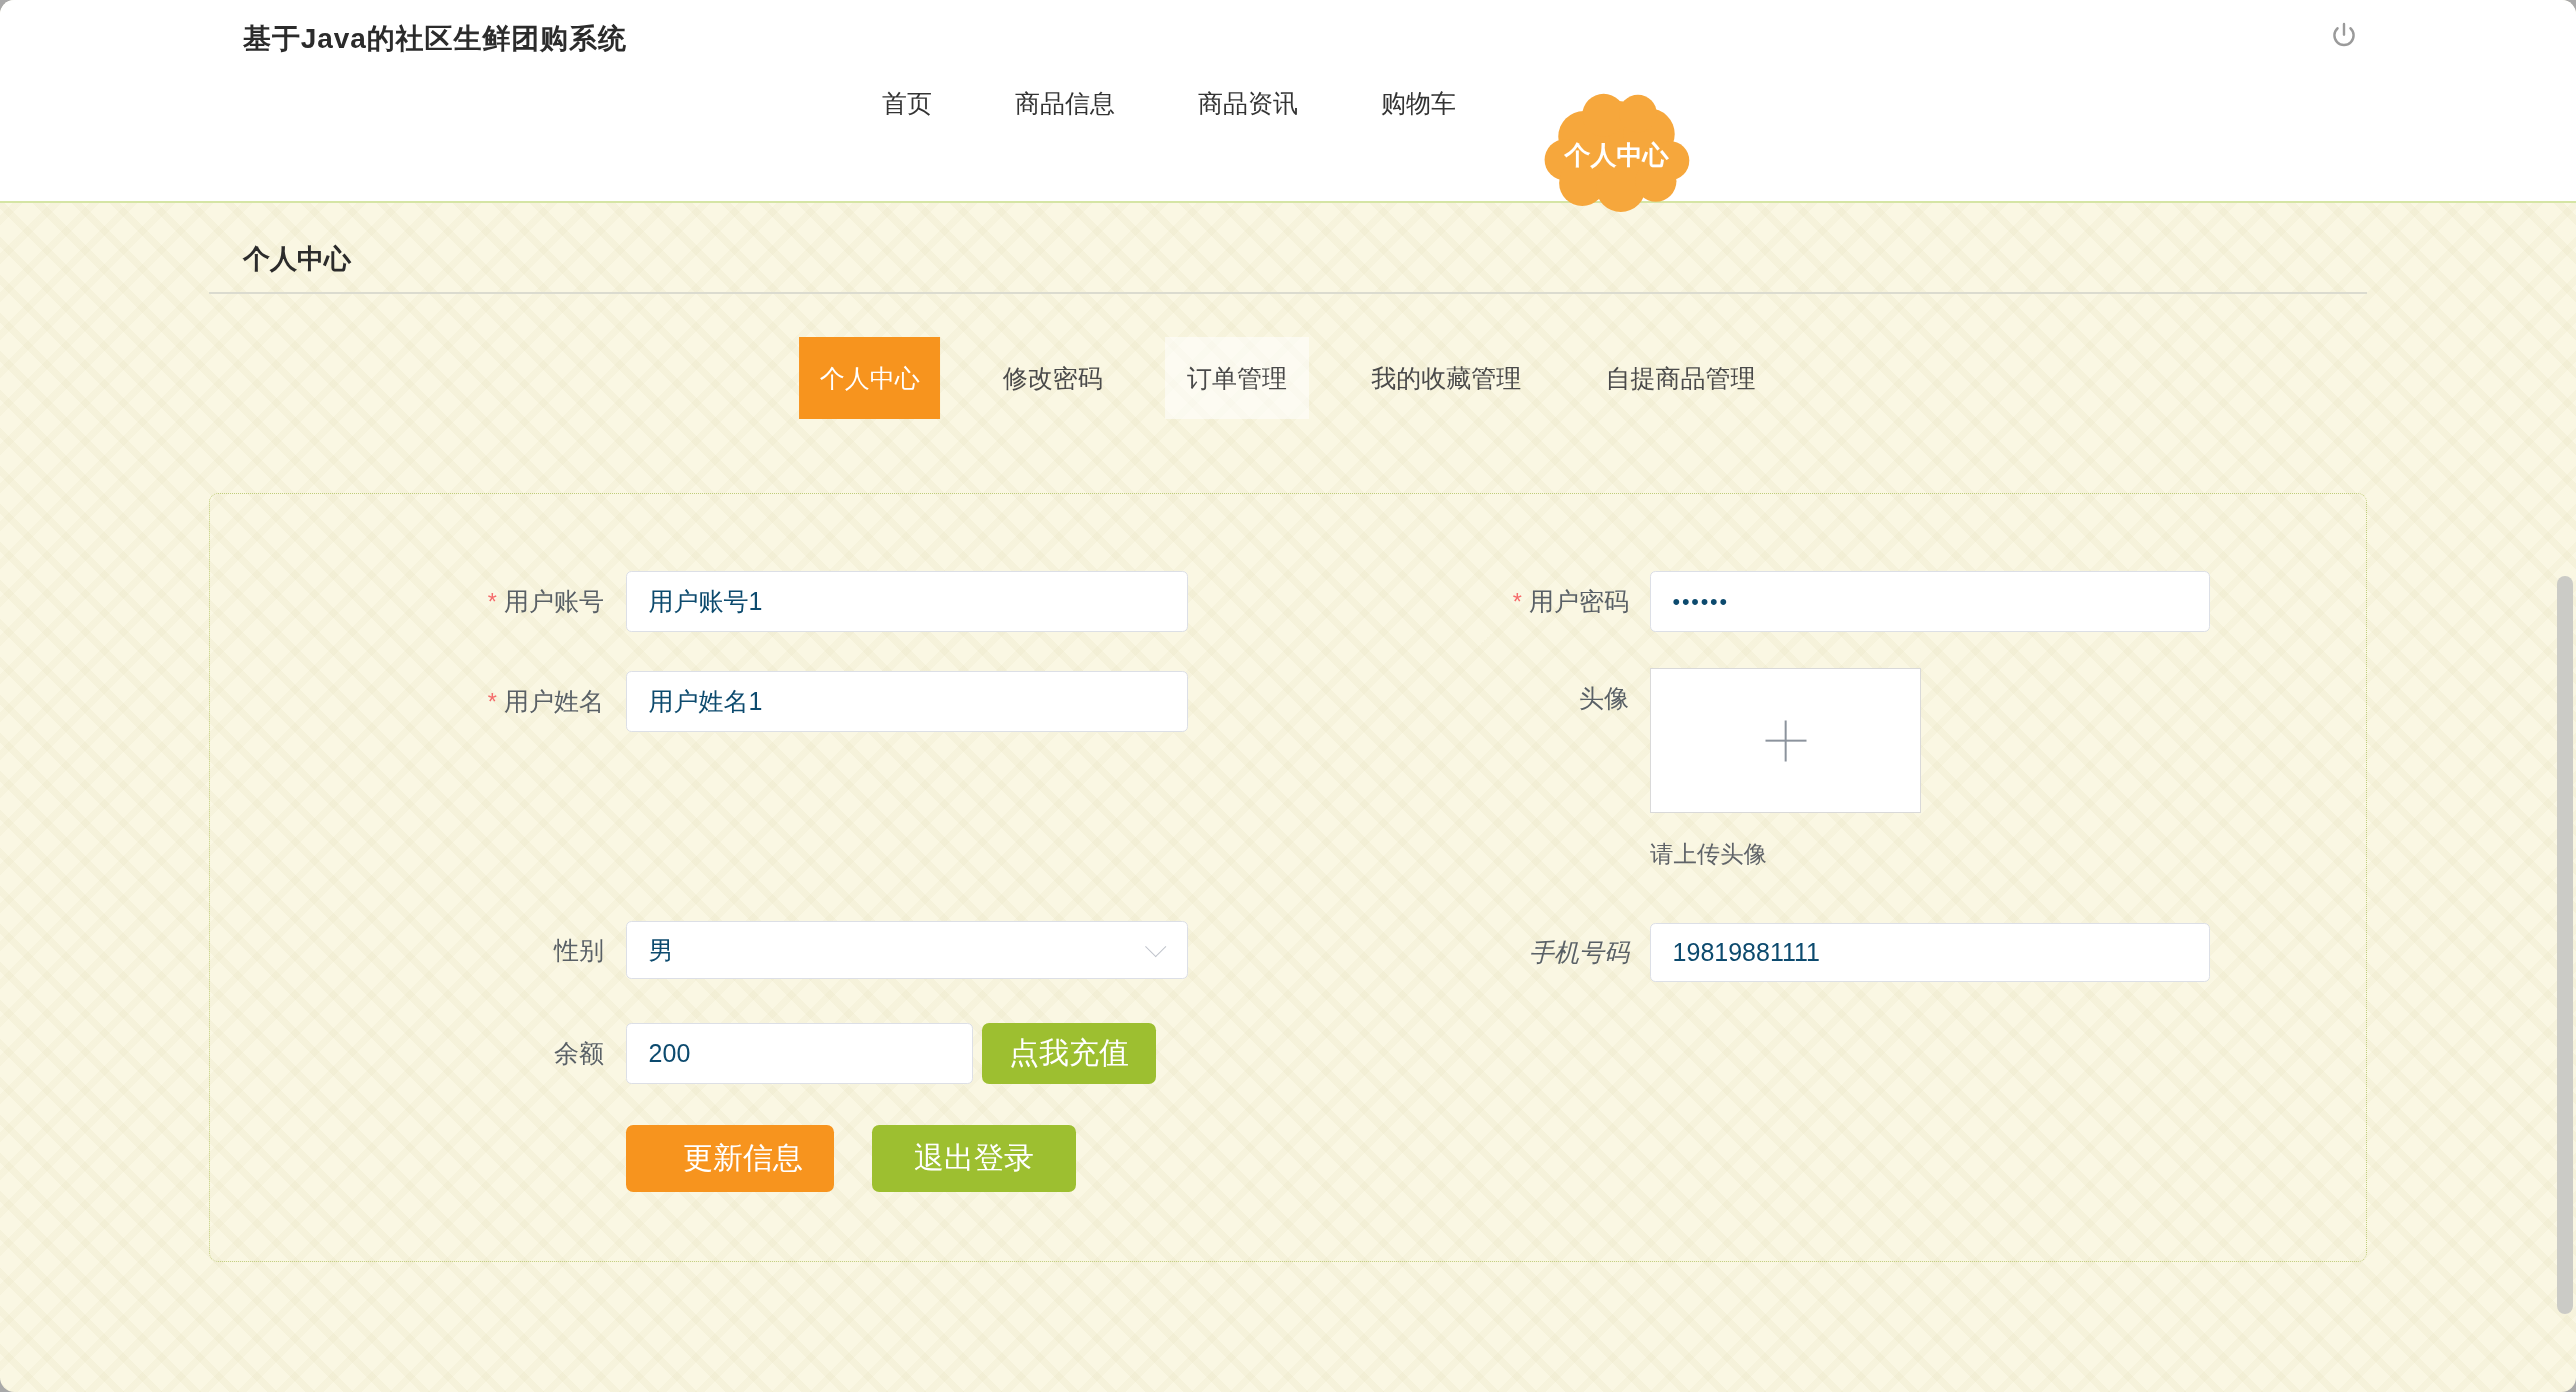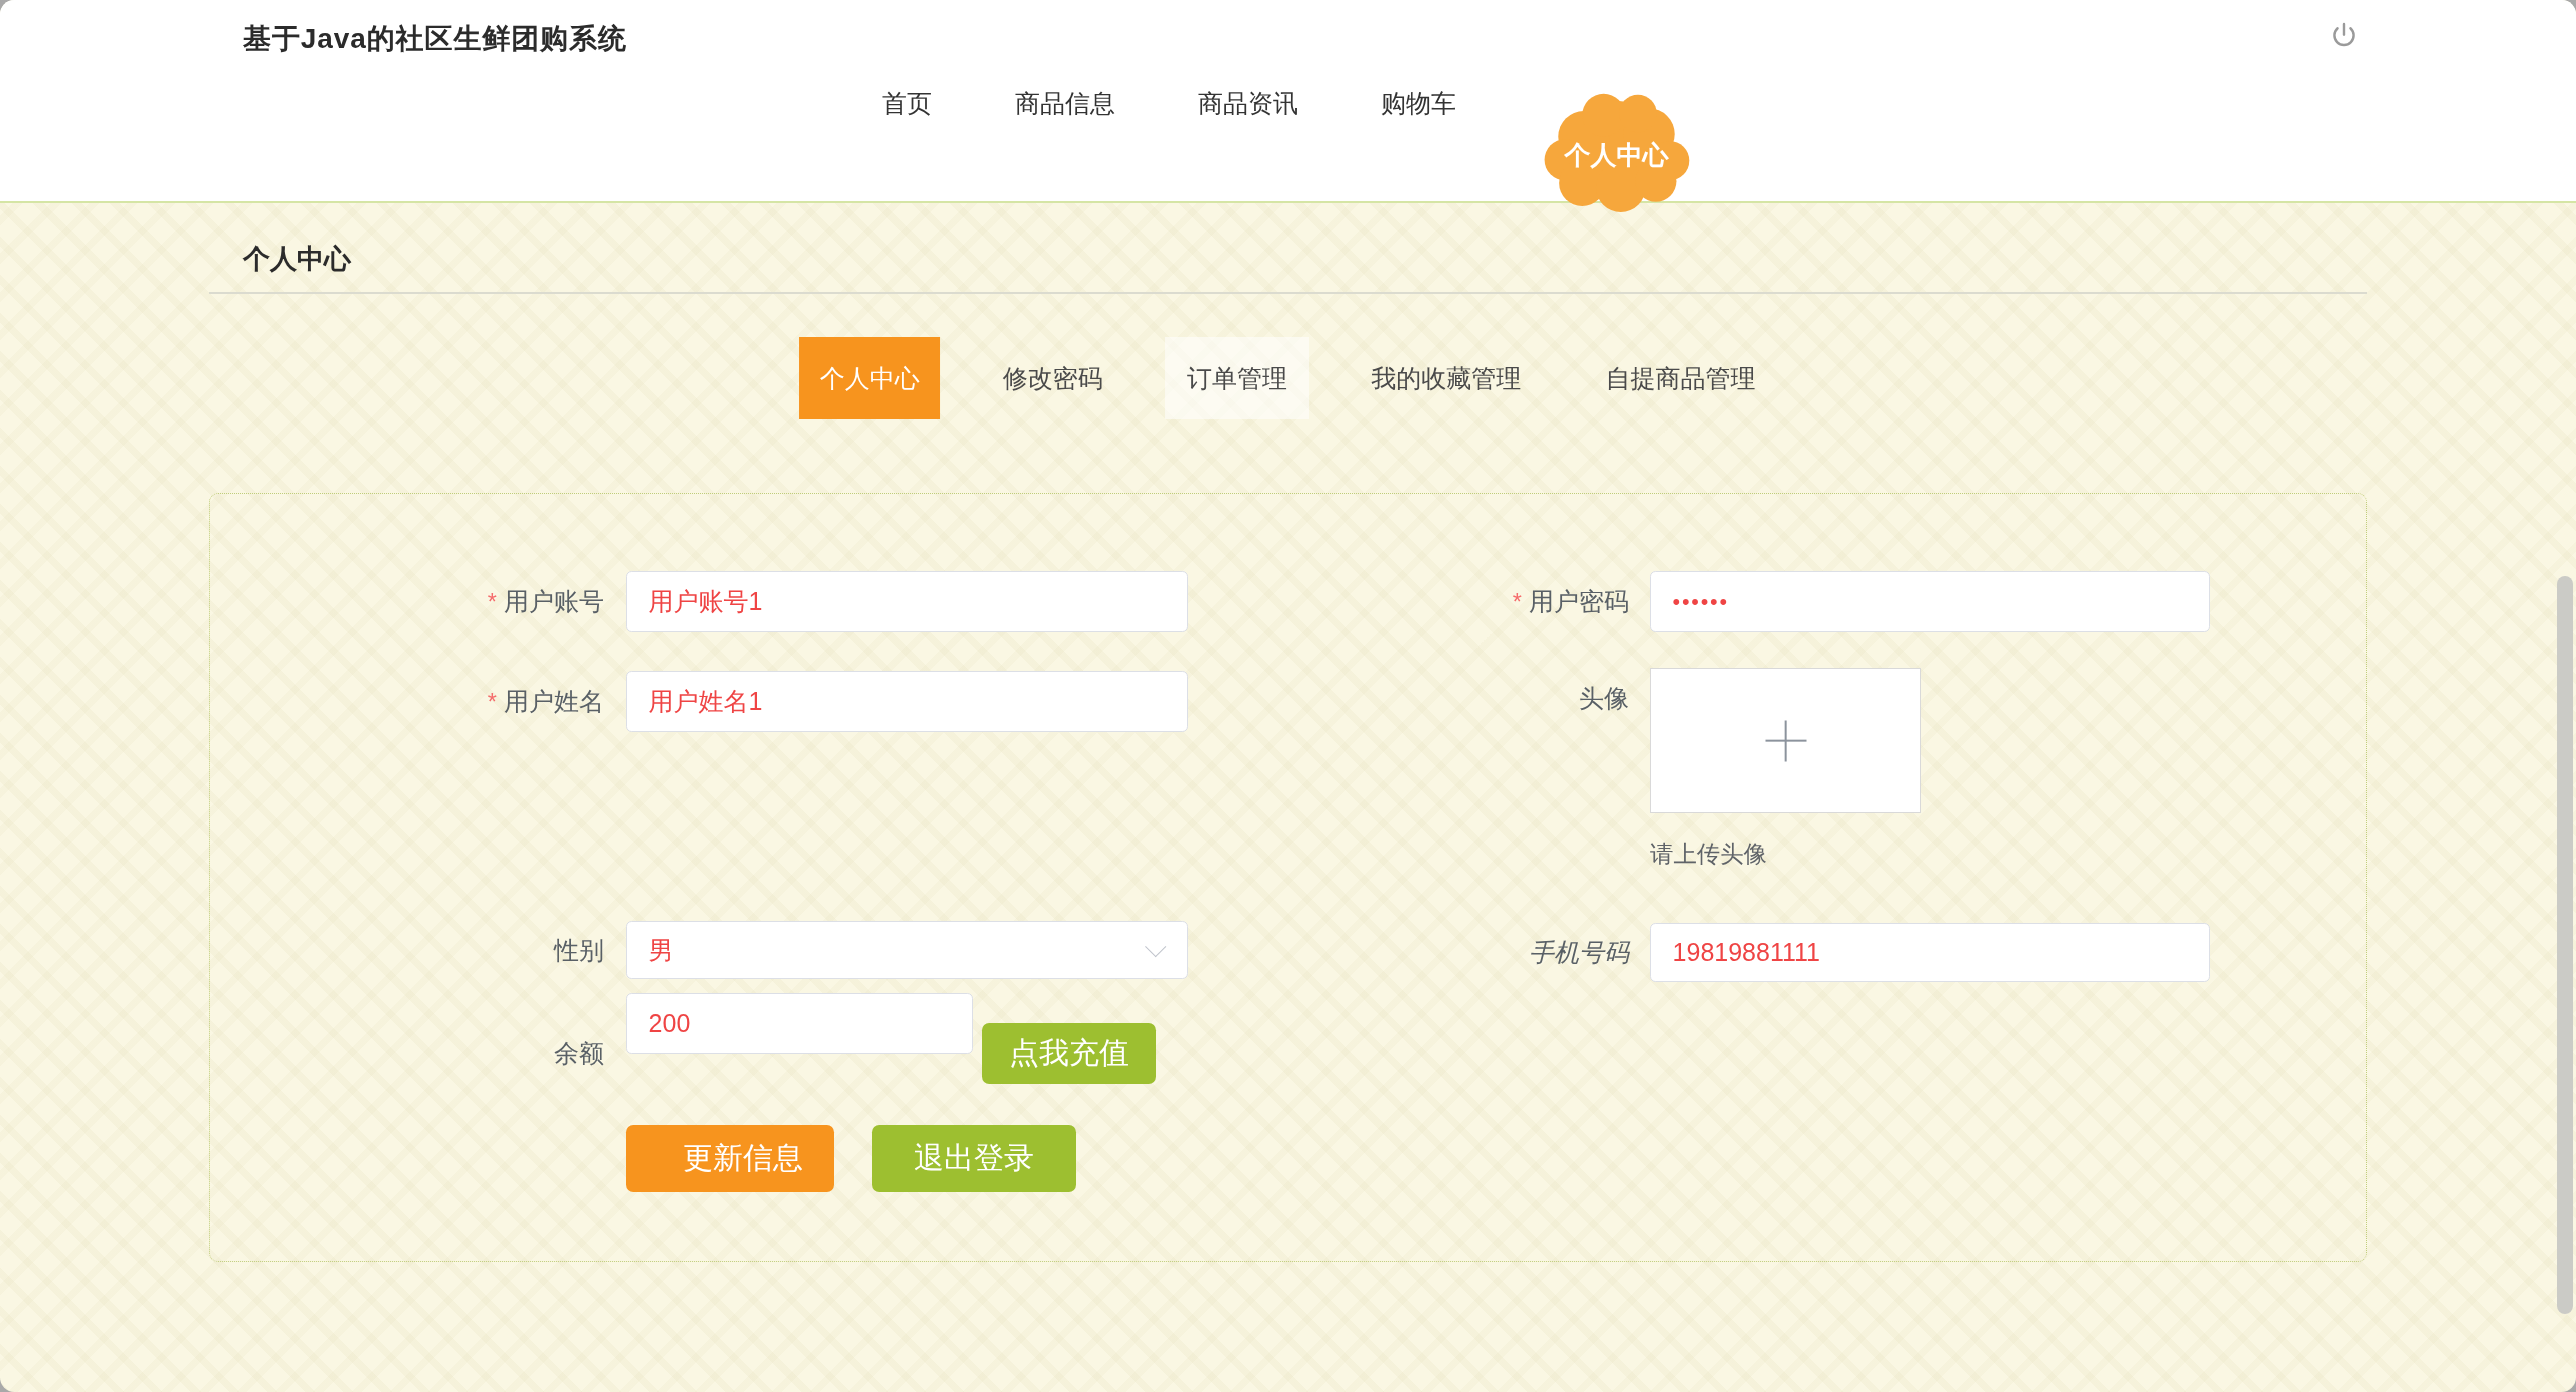--- a/index.html
+++ b/index.html
@@ -72,21 +72,21 @@
     position:absolute;left:209px;top:493px;width:2158px;height:769px;
     border:1.8px dotted #c0cd7a;border-radius:9px;box-sizing:border-box;
   }
   .f-label{
     position:absolute;width:288px;text-align:right;
     font-size:25px;color:#596066;white-space:nowrap;
   }
   .req{color:#f56c6c;margin-right:7.2px;font-size:23.4px;}
   .f-input{
     position:absolute;background:#fff;border:1.8px solid #dcdfe6;border-radius:5.4px;
-    font-size:25px;color:#ef4444;padding:0 21.6px;box-sizing:border-box;outline:none;
+    font-size:25px;color:#0c4a6e;padding:0 21.6px;box-sizing:border-box;outline:none;
     font-family:"Liberation Sans","DejaVu Sans",sans-serif;
   }
   .select-box{display:flex;align-items:center;cursor:pointer;}
   .chev{
     position:absolute;right:23.4px;top:50%;width:14.4px;height:14.4px;
     border-right:1.8px solid #c0c4cc;border-bottom:1.8px solid #c0c4cc;
     transform:translateY(-70%) rotate(45deg);
   }
   .avatar-box{
     position:absolute;background:#fff;border:1.8px solid #d9d9d9;cursor:pointer;
@@ -188,21 +188,21 @@
     <div class="f-label" style="left:106px;top:427px;line-height:58px;">性别</div>
     <div class="f-input select-box" style="left:416px;top:427px;width:562px;height:58px;">
       <span>男</span>
       <span class="chev"></span>
     </div>
 
     <div class="f-label" style="left:1131px;top:429px;line-height:59px;font-style:italic;">手机号码</div>
     <input class="f-input" style="left: 1440px; top: 429px; width: 560px; height: 59px;" type="text" value="19819881111">
 
     <div class="f-label" style="left:106px;top:529px;line-height:61px;">余额</div>
-    <input class="f-input" style="left: 416px; top: 499px; width: 347px; height: 61px;" type="text" value="200">
+    <input class="f-input" style="left: 416px; top: 529px; width: 347px; height: 61px;" type="text" value="200">
     <button class="btn btn-green" style="left:772px;top:529px;width:174px;height:61px;">点我充值</button>
 
     <button class="btn btn-orange" style="left:416px;top:631px;width:208px;height:67px;padding-left:32px;">更新信息</button>
     <button class="btn btn-green" style="left:662px;top:631px;width:204px;height:67px;">退出登录</button>
   </div>
 
   <div class="scroll-thumb"></div>
 </div>
 
 

